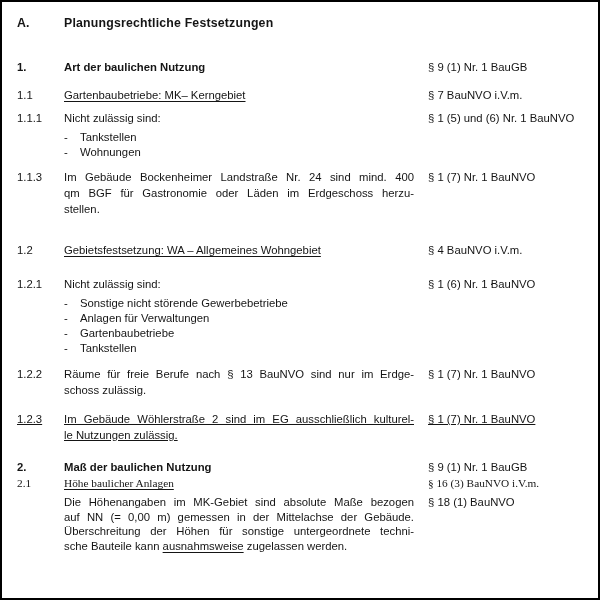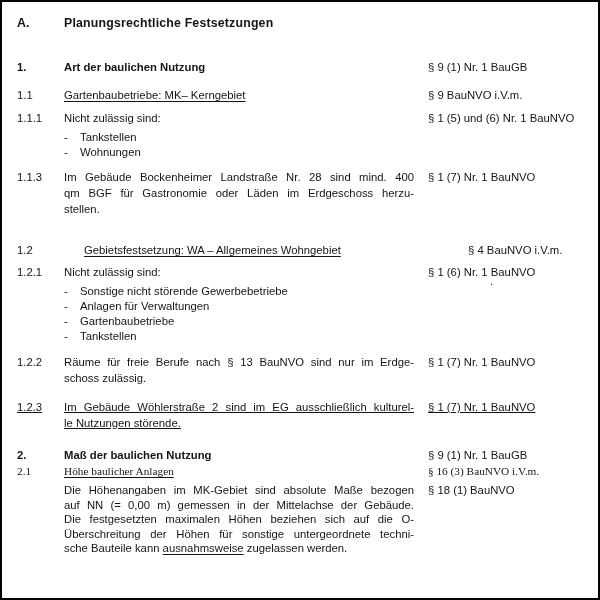--- a/index.html
+++ b/index.html
@@ -36,22 +36,22 @@
   
   .blist{line-height:15px;}
   .bitem{display:flex;line-height:15px;}
   .bdash{width:16px;flex:0 0 16px;}
   
   .mt-s1{margin-top:28px;}
   .mt-s11{margin-top:12px;}
   .mt-s111{margin-top:7px;}
   .mt-b1{margin-top:4px;}
   .mt-p113{margin-top:9px;}
-  .mt-s12{margin-top:25px;gap:20px;}
-  .mt-s121{margin-top:6px;}
+  .mt-s12{margin-top:25px;}
+  .mt-s121{margin-top:18px;}
   .mt-b2{margin-top:4px;}
   .mt-p122{margin-top:10px;}
   .mt-p123{margin-top:13px;text-decoration:underline;}
   .mt-s2{margin-top:16px;}
   .mt-s21{font-family:Liberation Serif, serif;}
   .mt-p21{margin-top:4px;}
   .dot-artifact{
     position:absolute;left:488px;top:274px;
     font-size:11.3px;line-height:11px;color:#151515;
   }
@@ -69,21 +69,21 @@
 
   <div class="row mt-s1">
     <div class="num bold">1.</div>
     <div class="bold">Art der baulichen Nutzung</div>
     <div class="ref">§ 9 (1) Nr. 1 BauGB</div>
   </div>
 
   <div class="row mt-s11">
     <div class="num">1.1</div>
     <div><span class="ul">Gartenbaubetriebe: MK– Kerngebiet</span></div>
-    <div class="ref">§ 9 BauNVO i.V.m.</div>
+    <div class="ref">§ 7 BauNVO i.V.m.</div>
   </div>
 
   <div class="row mt-s111">
     <div class="num">1.1.1</div>
     <div>Nicht zulässig sind:</div>
     <div class="ref">§ 1 (5) und (6) Nr. 1 BauNVO</div>
   </div>
 
   <div class="row mt-b1 blist">
     <div></div>
@@ -96,21 +96,21 @@
         <span class="bdash">-</span>
         <span>Wohnungen</span>
       </div>
     </div>
     <div class="ref"></div>
   </div>
 
   <div class="row mt-p113">
     <div class="num">1.1.3</div>
     <div>
-      <div class="jl">Im Gebäude Bockenheimer Landstraße Nr. 28 sind mind. 400</div>
+      <div class="jl">Im Gebäude Bockenheimer Landstraße Nr. 24 sind mind. 400</div>
       <div class="jl">qm BGF für Gastronomie oder Läden im Erdgeschoss herzu-</div>
       <div class="jl-last">stellen.</div>
     </div>
     <div class="ref">§ 1 (7) Nr. 1 BauNVO</div>
   </div>
 
   <div class="row mt-s12">
     <div class="num">1.2</div>
     <div><span class="ul">Gebietsfestsetzung: WA – Allgemeines Wohngebiet</span></div>
     <div class="ref">§ 4 BauNVO i.V.m.</div>
@@ -151,21 +151,21 @@
       <div class="jl">Räume für freie Berufe nach § 13 BauNVO sind nur im Erdge-</div>
       <div class="jl-last">schoss zulässig.</div>
     </div>
     <div class="ref">§ 1 (7) Nr. 1 BauNVO</div>
   </div>
 
   <div class="row mt-p123">
     <div class="num">1.2.3</div>
     <div>
       <div class="jl">Im Gebäude Wöhlerstraße 2 sind im EG ausschließlich kulturel-</div>
-      <div class="jl-last">le Nutzungen störende.</div>
+      <div class="jl-last">le Nutzungen zulässig.</div>
     </div>
     <div class="ref">§ 1 (7) Nr. 1 BauNVO</div>
   </div>
 
   <div class="row mt-s2">
     <div class="num bold">2.</div>
     <div class="bold">Maß der baulichen Nutzung</div>
     <div class="ref">§ 9 (1) Nr. 1 BauGB</div>
   </div>
 
@@ -173,21 +173,20 @@
     <div class="num">2.1</div>
     <div><span class="ul">Höhe baulicher Anlagen</span></div>
     <div class="ref">§ 16 (3) BauNVO i.V.m.</div>
   </div>
 
   <div class="row mt-p21 p21">
     <div></div>
     <div>
       <div class="jl">Die Höhenangaben im MK-Gebiet sind absolute Maße bezogen</div>
       <div class="jl">auf NN (= 0,00 m) gemessen in der Mittelachse der Gebäude.</div>
-      <div class="jl">Die festgesetzten maximalen Höhen beziehen sich auf die O-</div>
       <div class="jl">Überschreitung der Höhen für sonstige untergeordnete techni-</div>
       <div class="jl-last"><span>sche Bauteile kann </span><span class="ul">ausnahmsweise</span><span> zugelassen werden.</span></div>
     </div>
     <div class="ref2">§ 18 (1) BauNVO</div>
   </div>
 
   <div class="dot-artifact">.</div>
 
 </div>
 

